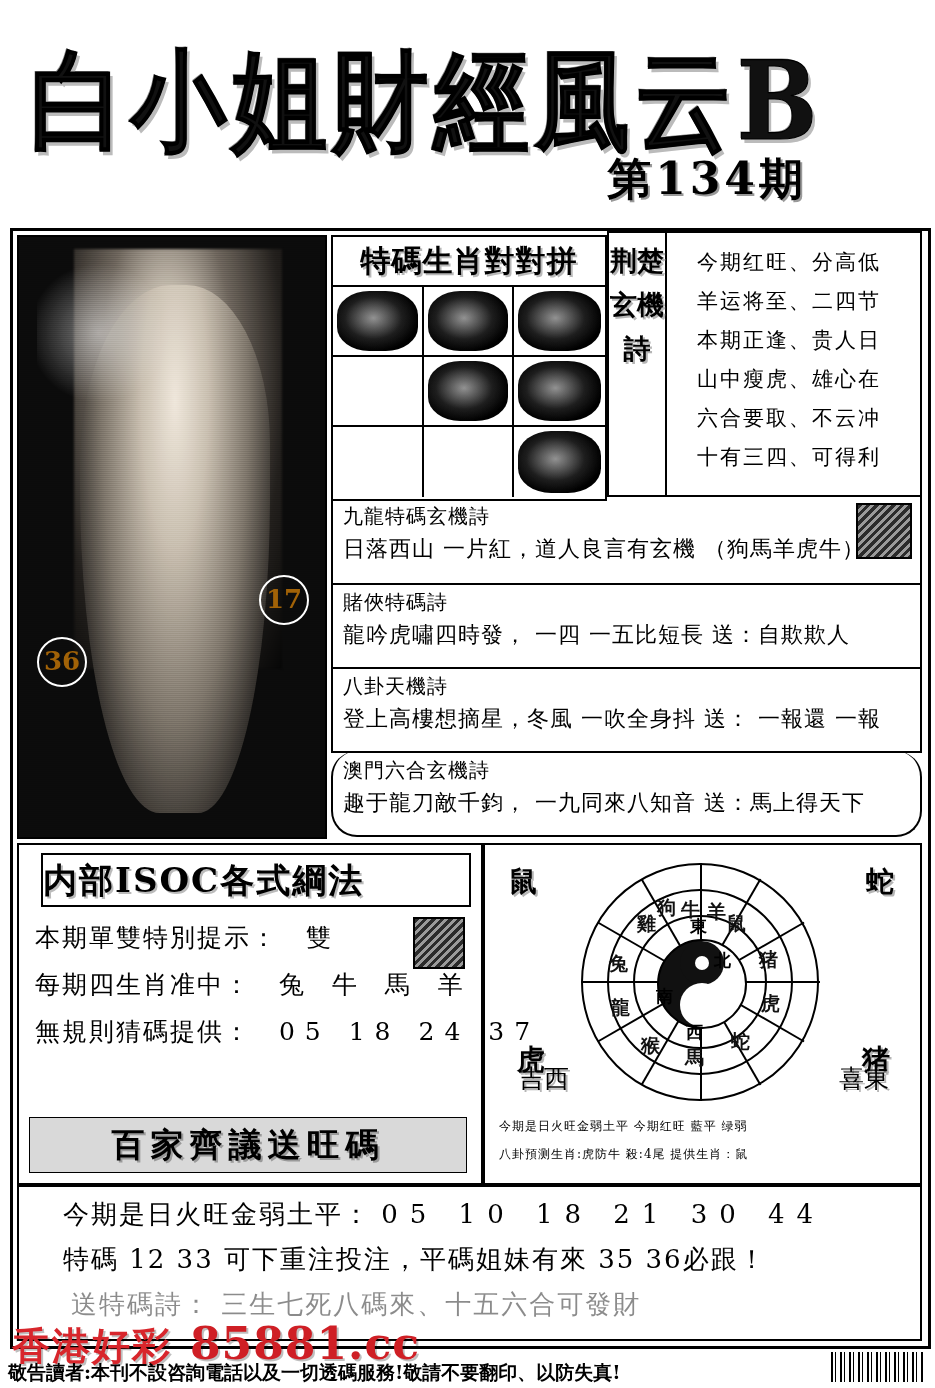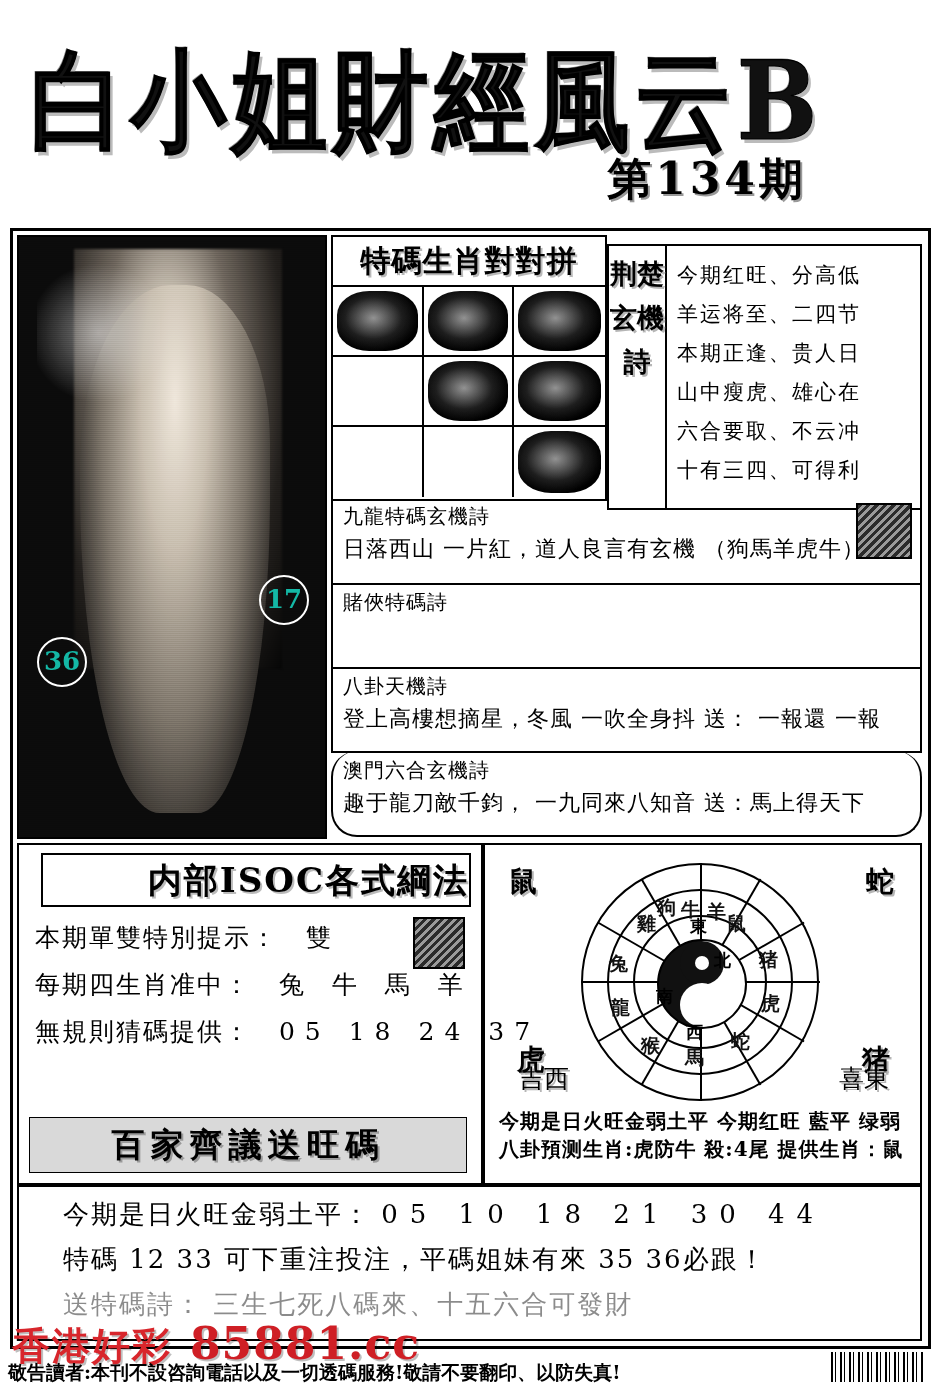--- a/index.html
+++ b/index.html
@@ -53,21 +53,21 @@
     position:absolute;left:6%;top:3%;width:40%;height:26%;
     background:radial-gradient(circle at 50% 50%, rgba(230,230,230,.55), rgba(20,20,20,0) 70%);
   }
   .photo .grain{
     position:absolute;inset:0;
     background:repeating-linear-gradient(0deg, rgba(255,255,255,.05) 0 1px, rgba(0,0,0,.05) 1px 2px);
     mix-blend-mode:overlay;
   }
   .num-badge{
     position:absolute;border:2px solid #fff;border-radius:50%;
-    color:#14b8a6;font-size:26px;font-weight:bold;
+    color:#a16207;font-size:26px;font-weight:bold;
     width:46px;height:46px;line-height:44px;text-align:center;
     font-family:"DejaVu Serif","Liberation Serif",serif;
   }
   .num-36{left:18px;top:400px;}
   .num-17{left:240px;top:338px;}
 
   
   .midcol{position:absolute;left:318px;top:4px;width:272px;height:262px;border:2px solid #000;}
   .mid-title{
     height:48px;border-bottom:2px solid #000;text-align:center;
@@ -80,21 +80,21 @@
   .cell:nth-child(3n){border-right:none;}
   .cell:nth-child(n+7){border-bottom:none;}
   .cell .animal{
     position:absolute;inset:4px;
     background:radial-gradient(ellipse at 45% 45%, #8d8d8d 0%, #3a3a3a 45%, #0e0e0e 100%);
     border-radius:40%;
     filter:contrast(140%);
   }
 
   
-  .poemcol{position:absolute;left:594px;top:13px;width:311px;height:262px;border:2px solid #000;display:flex;}
+  .poemcol{position:absolute;left:594px;top:0;width:311px;height:262px;border:2px solid #000;display:flex;gap:20px;}
   .poem-side{
     width:56px;border-right:2px solid #000;
     font-family:"DejaVu Serif","Liberation Serif",serif;
     font-weight:bold;font-size:27px;line-height:44px;text-align:center;
     padding-top:6px;text-shadow:2px 2px 0 #b5b5b5;
   }
   .poem-lines{flex:1;padding:10px 8px 0 10px;}
   .poem-lines div{
     font-family:"DejaVu Serif","Liberation Serif",serif;
     font-size:21px;line-height:39px;letter-spacing:2px;white-space:nowrap;
@@ -117,21 +117,21 @@
   .seal{
     position:absolute;right:8px;top:6px;width:52px;height:52px;border:2px solid #000;
     background:repeating-linear-gradient(135deg,#2b2b2b 0 3px,#9a9a9a 3px 6px);
   }
 
   
   .lowleft{position:absolute;left:4px;top:612px;width:462px;height:338px;border:2px solid #000;}
   .ll-title{
     margin:8px 10px 0 22px;border:2px solid #000;height:50px;
     font-family:"DejaVu Serif","Liberation Serif",serif;
-    font-weight:bold;font-size:34px;line-height:50px;text-align:right;letter-spacing:2px;
+    font-weight:bold;font-size:34px;line-height:50px;text-align:left;letter-spacing:2px;
     text-shadow:2px 2px 0 #bbb;
   }
   .ll-row{
     font-family:"DejaVu Serif","Liberation Serif",serif;
     font-size:25px;padding:14px 6px 0 16px;letter-spacing:2px;white-space:nowrap;
   }
   .ll-row .val{margin-left:18px;letter-spacing:10px;}
   .ll-seal{
     position:absolute;right:16px;top:72px;width:48px;height:48px;border:2px solid #000;
     background:repeating-linear-gradient(135deg,#2b2b2b 0 3px,#9a9a9a 3px 6px);
@@ -185,33 +185,33 @@
     font-weight:bold;font-size:19px;color:#111;
   }
   .bg-bottomline{
     position:absolute;left:34px;bottom:88px;width:370px;
     display:flex;justify-content:space-between;
     font-family:"DejaVu Serif","Liberation Serif",serif;
     font-weight:normal;font-size:25px;text-shadow:2px 2px 0 #b5b5b5;
   }
   .bg-note{
     position:absolute;left:14px;width:410px;
-    font-family:"DejaVu Serif","Liberation Serif",serif;font-size:20px;letter-spacing:1px;white-space:nowrap;font-weight:bold;
+    font-family:"DejaVu Serif","Liberation Serif",serif;font-size:12px;letter-spacing:1px;white-space:nowrap;
   }
   .bg-note1{bottom:48px;}
   .bg-note2{bottom:20px;}
 
   
   .bottom{position:absolute;left:4px;top:954px;width:901px;height:152px;border:2px solid #000;}
   .b-line{
     font-family:"DejaVu Serif","Liberation Serif",serif;
     font-size:26px;padding:10px 0 0 44px;letter-spacing:2px;white-space:nowrap;
   }
   .b-line .sp{letter-spacing:12px;}
-  .b-line.faded{opacity:.45;}
+  .b-line.faded{opacity:.45;margin-left:8px;}
 
   
   .wm{
     position:absolute;left:12px;top:1318px;
     font-family:"DejaVu Serif","Liberation Serif",serif;
     font-weight:bold;font-size:38px;letter-spacing:2px;
     color:#d8262c;text-shadow:2px 2px 0 rgba(0,0,0,.25);
   }
   .wm .site{color:#cf1f25;font-size:44px;margin-left:18px;letter-spacing:1px;}
   .footer{
@@ -287,20 +287,21 @@
         </div>
       </div>
 
       <div class="pblock pb1">
         <div class="ph">九龍特碼玄機詩</div>
         <div class="pl">日落西山 一片紅，道人良言有玄機 （狗馬羊虎牛）</div>
         <div class="seal"></div>
       </div>
       <div class="pblock pb2">
         <div class="ph">賭俠特碼詩</div>
+        <div class="pl">龍吟虎嘯四時發， 一四 一五比短長  送：自欺欺人</div>
       </div>
       <div class="pblock pb3">
         <div class="ph">八卦天機詩</div>
         <div class="pl">登上高樓想摘星，冬風 一吹全身抖  送： 一報還 一報</div>
       </div>
       <div class="pblock pb4">
         <div class="ph">澳門六合玄機詩</div>
         <div class="pl">趣于龍刀敵千鈞， 一九同來八知音   送：馬上得天下</div>
       </div>
     </div>

